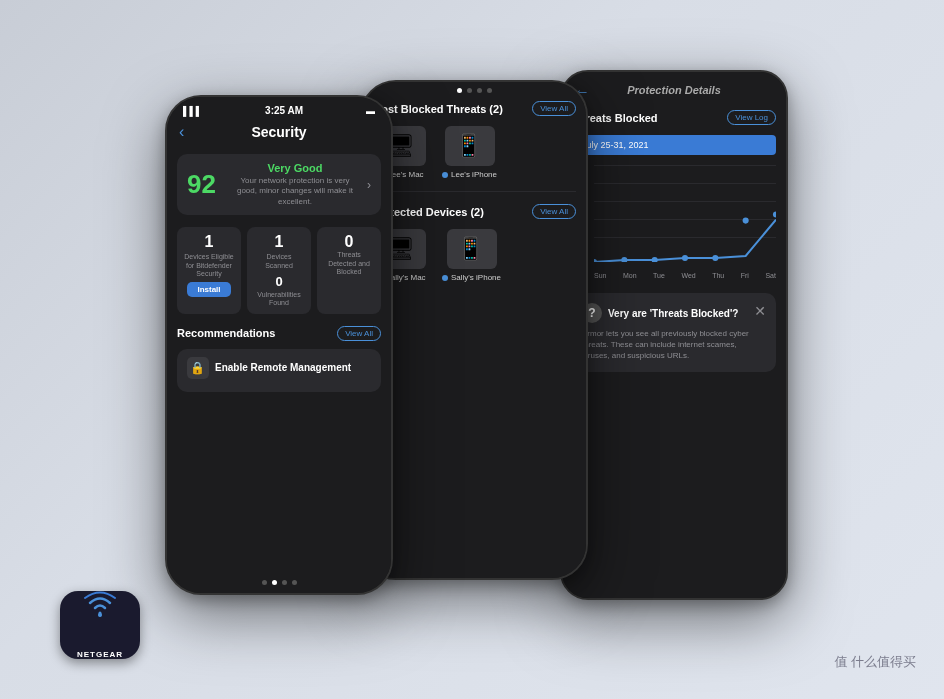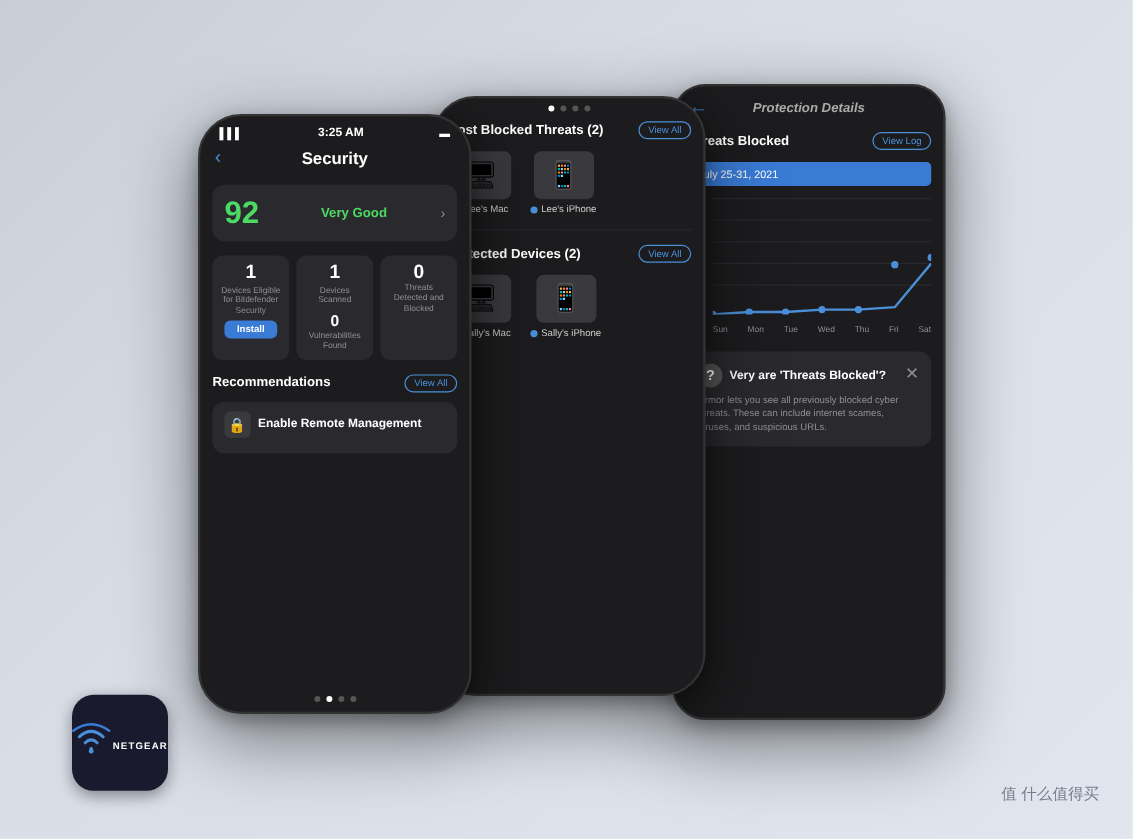--- a/index.html
+++ b/index.html
@@ -388,27 +388,27 @@
     }
 
     .info-desc { color: #8e8e93; font-size: 8px; line-height: 1.4; }
 
     
     .netgear-logo {
       position: absolute;
       bottom: 40px;
       left: 60px;
       width: 80px;
-      height: 80px;
+      height: 68px;
       background: #1a1a2e;
       border-radius: 18px;
       display: flex;
-      flex-direction: row;
-      align-items: center;
-      justify-content: flex-end;
+      flex-direction: column;
+      align-items: center;
+      justify-content: space-between;
       box-shadow: 0 4px 12px rgba(0,0,0,0.4);
       z-index: 10;
     }
 
     .netgear-text {
       color: #fff;
       font-size: 8px;
       font-weight: 700;
       letter-spacing: 1px;
       margin-top: 4px;
@@ -456,20 +456,21 @@
     <div class="nav-header">
       <span class="nav-back">‹</span>
       <span class="nav-title">Security</span>
     </div>
 
     <div class="screen-content">
       <div class="score-card">
         <div class="score-number">92</div>
         <div class="score-info">
           <div class="score-title">Very Good</div>
+          <div class="score-desc">Your network protection is very good, minor changes will make it excellent.</div>
         </div>
         <span class="score-chevron">›</span>
       </div>
 
       <div class="stats-row">
         <div class="stat-box">
           <div class="stat-number">1</div>
           <div class="stat-label">Devices Eligible for Bitdefender Security</div>
           <button class="install-btn">Install</button>
         </div>

